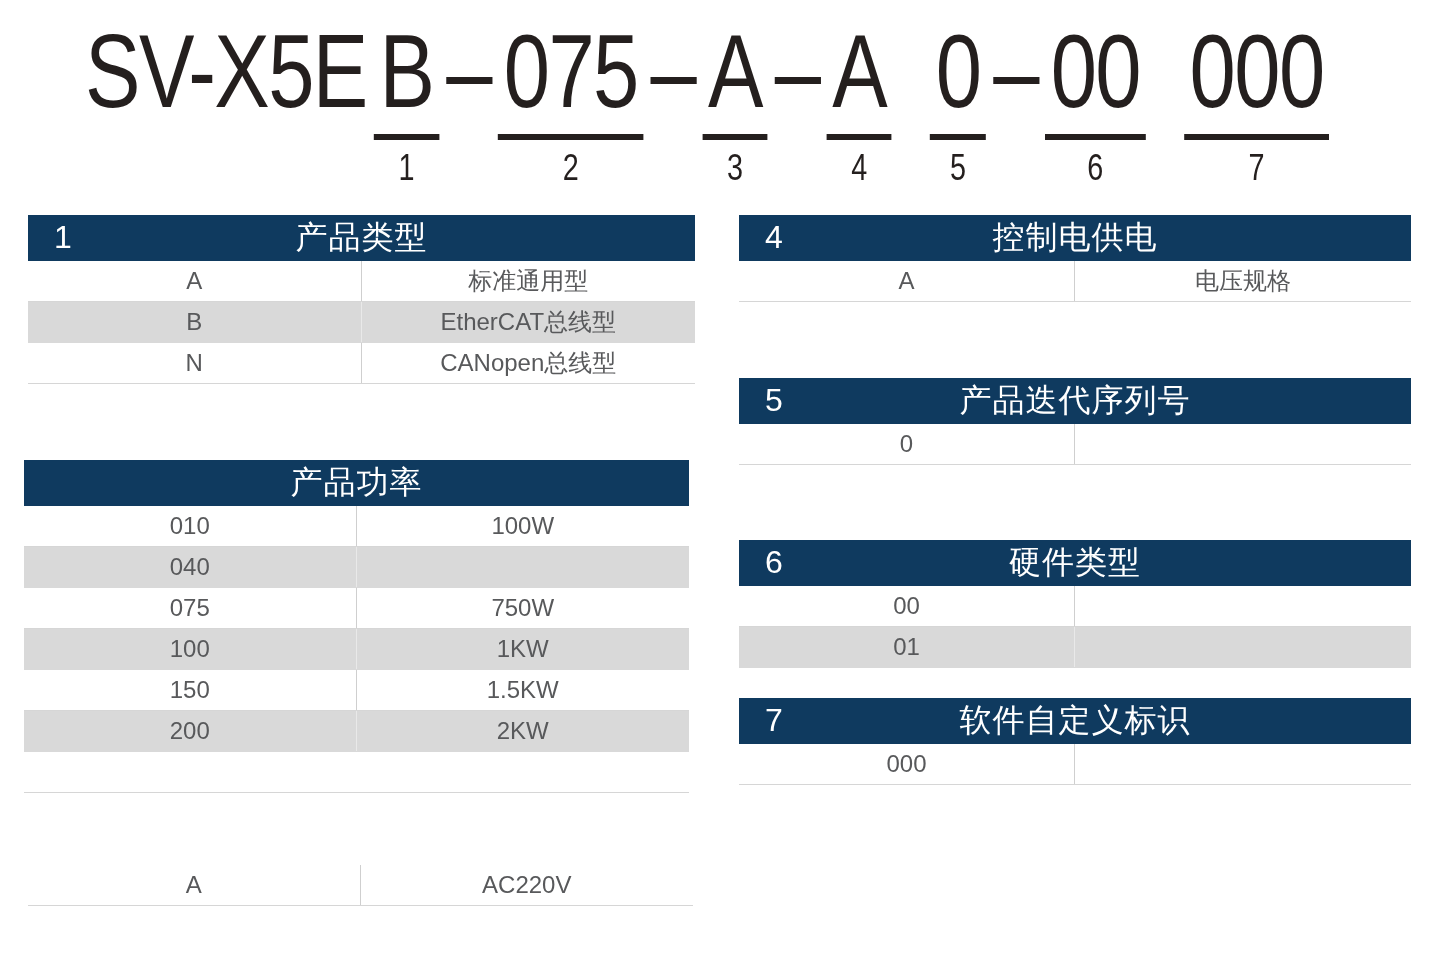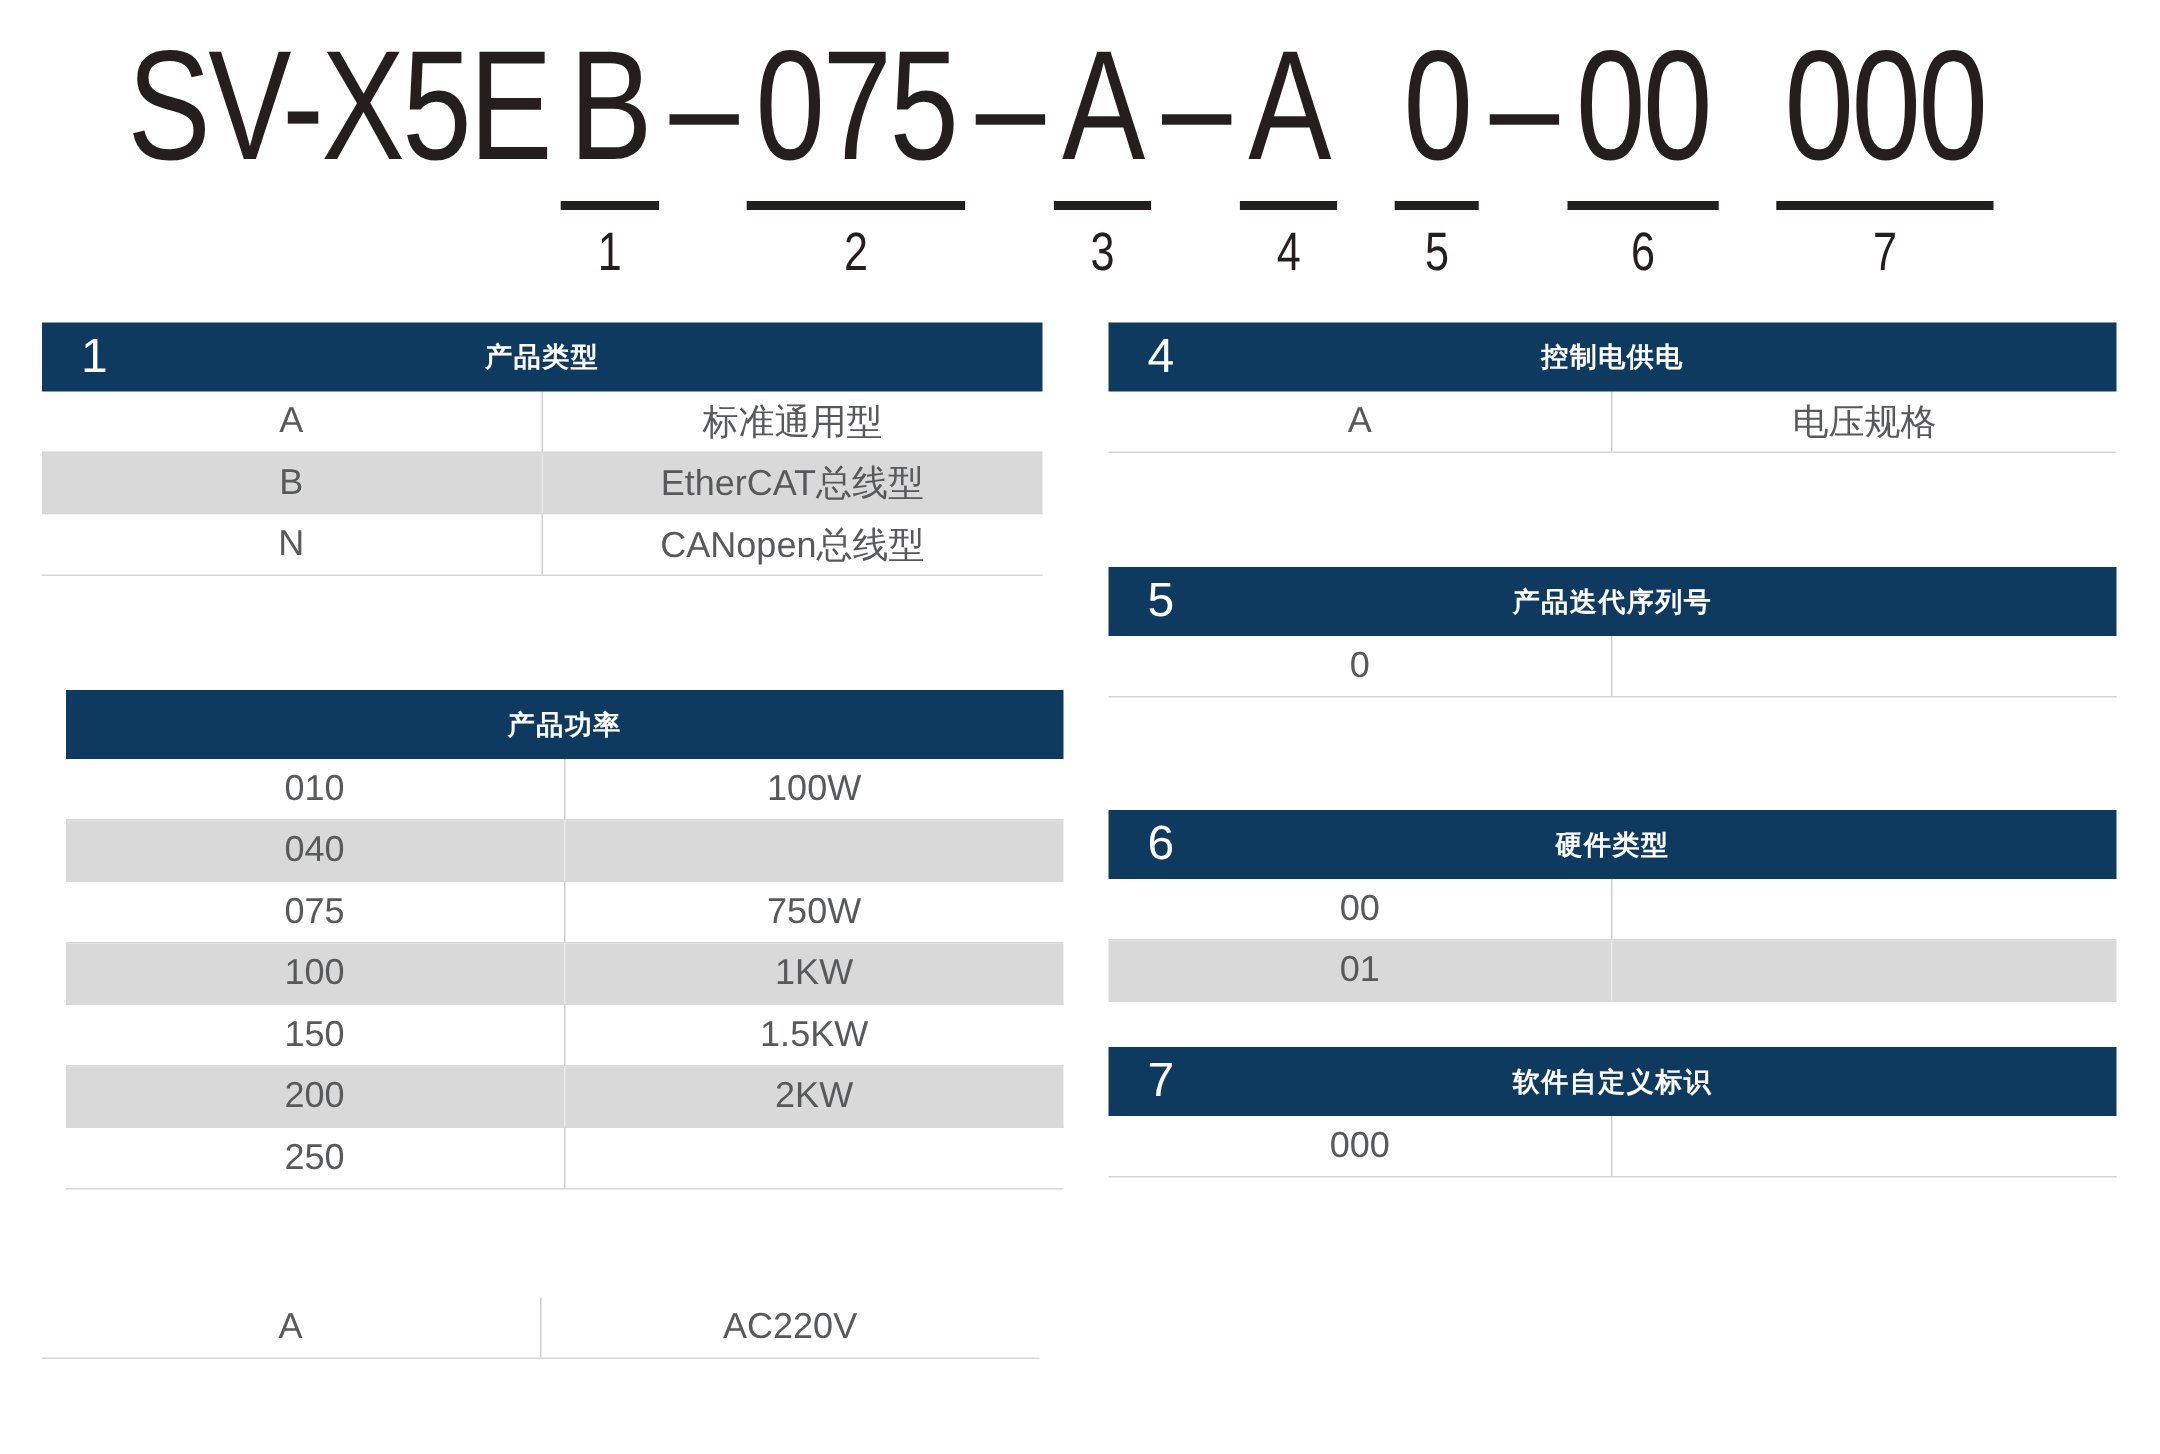--- a/index.html
+++ b/index.html
@@ -71,22 +71,22 @@
   .t-num {
     position: absolute;
     left: 26px;
     top: 50%;
     transform: translateY(-54%);
     font-size: 32px;
     font-weight: 400;
     line-height: 1;
   }
   .t-title {
-    font-size: 18px;
-    font-weight: 700;
+    font-size: 32px;
+    font-weight: 400;
     letter-spacing: 1px;
   }
   .t-body { width: 100%; }
   .t-row {
     display: flex;
     height: 41px;
     background: #ffffff;
     border-bottom: 1px solid #d6d6d6;
     box-sizing: border-box;
   }
@@ -101,21 +101,21 @@
     justify-content: center;
     font-size: 24px;
     color: #58595b;
     box-sizing: border-box;
   }
   .t-cell:first-child { border-right: 1px solid #cfcfcf; }
   .t-row.alt .t-cell:first-child { border-right-color: #e9e9e9; }
 
   
   #table-product-type     { left: 28px;  top: 215px; width: 667px; }
-  #table-product-power    { left: 44px;  top: 460px; width: 665px; }
+  #table-product-power    { left: 24px;  top: 460px; width: 665px; }
   #table-voltage-spec     { left: 28px;  top: 865px; width: 665px; }
   #table-control-power    { left: 739px; top: 215px; width: 672px; }
   #table-iteration-serial { left: 739px; top: 378px; width: 672px; }
   #table-hardware-type    { left: 739px; top: 540px; width: 672px; }
   #table-software-id      { left: 739px; top: 698px; width: 672px; }
 </style>
 </head>
 <body>
 
 <div class="page">
@@ -215,21 +215,20 @@
         </div>
         <div class="t-row">
           <div class="t-cell">150</div>
           <div class="t-cell">1.5KW</div>
         </div>
         <div class="t-row alt">
           <div class="t-cell">200</div>
           <div class="t-cell">2KW</div>
         </div>
         <div class="t-row">
-          <div class="t-cell">250</div>
         </div>
       </div>
     </div>
   <div class="ptable" id="table-voltage-spec">
       <div class="t-body">
         <div class="t-row">
           <div class="t-cell">A</div>
           <div class="t-cell">AC220V</div>
         </div>
       </div>

